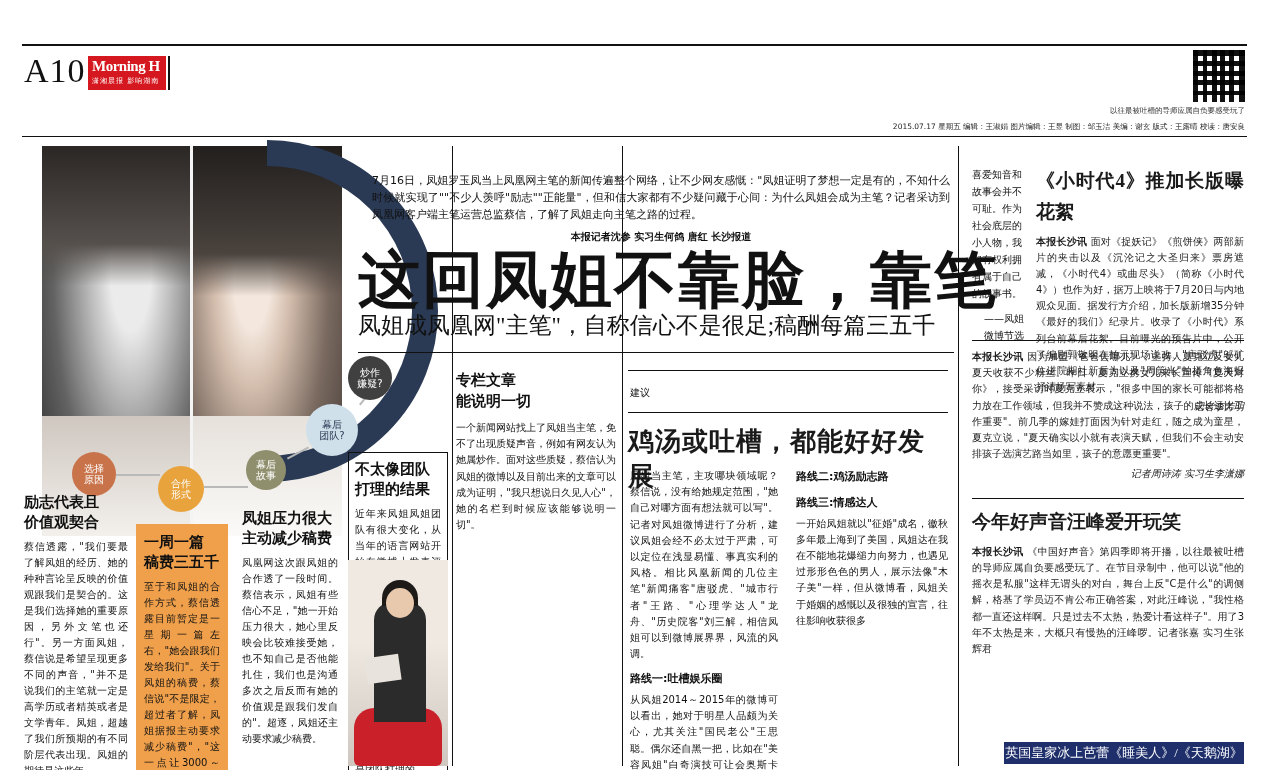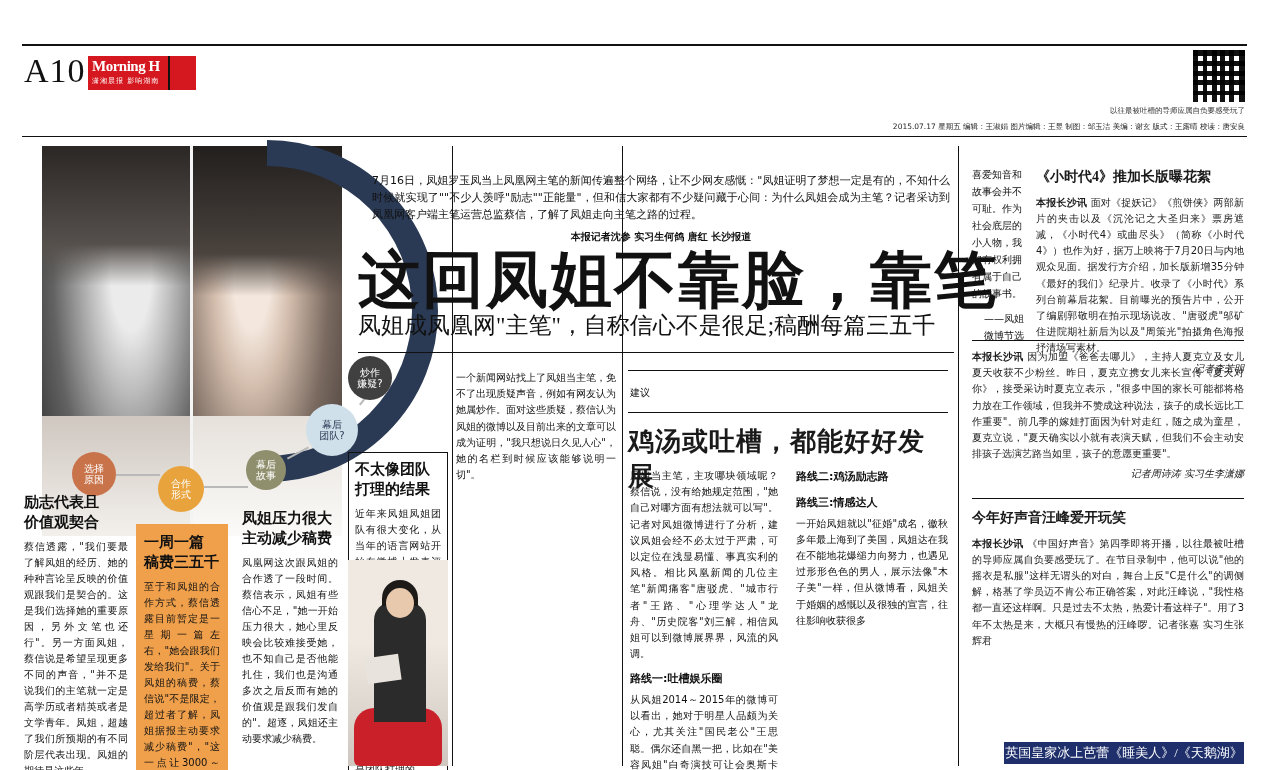--- a/index.html
+++ b/index.html
@@ -2,21 +2,21 @@
 <html><head>
 <meta charset="utf-8">
 <style>
   html,body{margin:0;padding:0;background:#ffffff;}
   body{width:1269px;height:770px;overflow:hidden;font-family:"DejaVu Sans","Liberation Sans",sans-serif;color:#1a1a1a;}
   .page{position:relative;width:1269px;height:770px;background:#fff;}
 
   
   .masthead{position:absolute;left:22px;top:44px;width:1225px;height:76px;border-top:2px solid #111;}
   .folio{position:absolute;left:24px;top:52px;font-size:34px;letter-spacing:1px;color:#111;font-family:"Liberation Serif",serif;}
-  .logo-box{position:absolute;left:88px;top:56px;width:78px;height:34px;background:#d5181f;color:#fff;padding-left:30px;}
+  .logo-box{position:absolute;left:88px;top:56px;width:78px;height:34px;background:#d5181f;color:#fff;}
   .logo-main{position:absolute;left:4px;top:2px;font-size:15px;font-weight:bold;font-family:"Liberation Serif",serif;letter-spacing:-0.5px;}
   .logo-sub{position:absolute;left:4px;top:20px;font-size:7px;letter-spacing:1px;}
   .logo-divider{position:absolute;left:168px;top:56px;width:2px;height:34px;background:#111;}
   .section-title{position:absolute;left:178px;top:52px;font-size:30px;font-weight:bold;font-family:"Liberation Serif",serif;color:#111;letter-spacing:2px;}
 
   .qr{position:absolute;right:24px;top:50px;width:52px;height:52px;
       background:
         linear-gradient(90deg,#111 0 10%,transparent 10% 20%,#111 20% 26%,transparent 26% 36%,#111 36% 46%,transparent 46% 52%,#111 52% 62%,transparent 62% 70%,#111 70% 78%,transparent 78% 88%,#111 88% 100%),
         linear-gradient(180deg,#111 0 12%,transparent 12% 22%,#111 22% 30%,transparent 30% 40%,#111 40% 50%,transparent 50% 58%,#111 58% 68%,transparent 68% 78%,#111 78% 86%,transparent 86% 100%);
       background-blend-mode:multiply;background-color:#fff;}
@@ -78,21 +78,21 @@
   .rule-m2{position:absolute;left:628px;top:412px;width:320px;height:1px;background:#111;}
   .m1{left:456px;top:370px;width:160px;}
   .m2{left:630px;top:468px;width:148px;}
   .m3{left:796px;top:468px;width:152px;}
   .m1 h4{margin:0 0 8px 0;font-size:15px;line-height:1.4;font-family:"Liberation Serif",serif;font-weight:bold;}
   .sub-b{font-weight:bold;font-size:11px;display:block;margin:8px 0 4px;}
 
   
   .vrule{position:absolute;top:146px;width:1px;height:620px;background:#111;}
   .rail{position:absolute;left:972px;top:166px;width:272px;font-size:10px;line-height:1.62;text-align:justify;}
-  .rail h3{margin:0 0 6px 0;font-family:"Liberation Serif",serif;font-weight:bold;font-size:14px;}
+  .rail h3{margin:0 0 6px 0;font-family:"Liberation Serif",serif;font-weight:bold;font-size:19px;}
   .rail .dateline{font-weight:bold;}
   .rail .sig{display:block;text-align:right;margin-top:4px;font-style:italic;}
   .quote-col{position:absolute;left:972px;top:166px;width:52px;font-size:10px;line-height:1.7;color:#111;}
   .quote-col .who{display:block;text-align:right;margin-top:8px;}
   .r1{position:absolute;left:1036px;top:166px;width:208px;}
   .r2{position:absolute;left:972px;top:330px;width:272px;}
   .r3{position:absolute;left:972px;top:488px;width:272px;}
   .hrule{height:1px;background:#111;margin:10px 0 8px;}
   .footer-bar{position:absolute;left:1004px;top:742px;width:240px;height:22px;background:#1e2f6b;color:#fff;font-size:13px;font-family:"Liberation Serif",serif;display:flex;align-items:center;justify-content:center;}
 </style>
@@ -183,20 +183,22 @@
   <div class="photo-girl">
     <div class="bg"></div>
     <div class="chair"></div>
     <div class="person"></div>
     <div class="hair"></div>
     <div class="face"></div>
     <div class="book"></div>
   </div>
 
   <div class="mid m1">
+    <h4 style="white-space:pre-line">专栏文章
+能说明一切</h4>
     <div>一个新闻网站找上了凤姐当主笔，免不了出现质疑声音，例如有网友认为她属炒作。面对这些质疑，蔡信认为凤姐的微博以及目前出来的文章可以成为证明，"我只想说日久见人心"，她的名栏到时候应该能够说明一切"。</div>
   </div>
   <div class="rule-m1"></div>
   <div class="m-kicker">建议</div>
   <div class="rule-m2"></div>
   <div class="m-headline">鸡汤或吐槽，都能好好发展</div>
 
   <div class="mid m2">
     <div>凤姐当主笔，主攻哪块领域呢？蔡信说，没有给她规定范围，"她自己对哪方面有想法就可以写"。记者对凤姐微博进行了分析，建议凤姐会经不必太过于严肃，可以定位在浅显易懂、事真实利的风格。相比风凰新闻的几位主笔"新闻痛客"唐驳虎、"城市行者"王路、"心理学达人"龙舟、"历史院客"刘三解，相信凤姐可以到微博展界界，风流的风调。</div>
     <span class="sub-b">路线一:吐槽娱乐圈</span>

